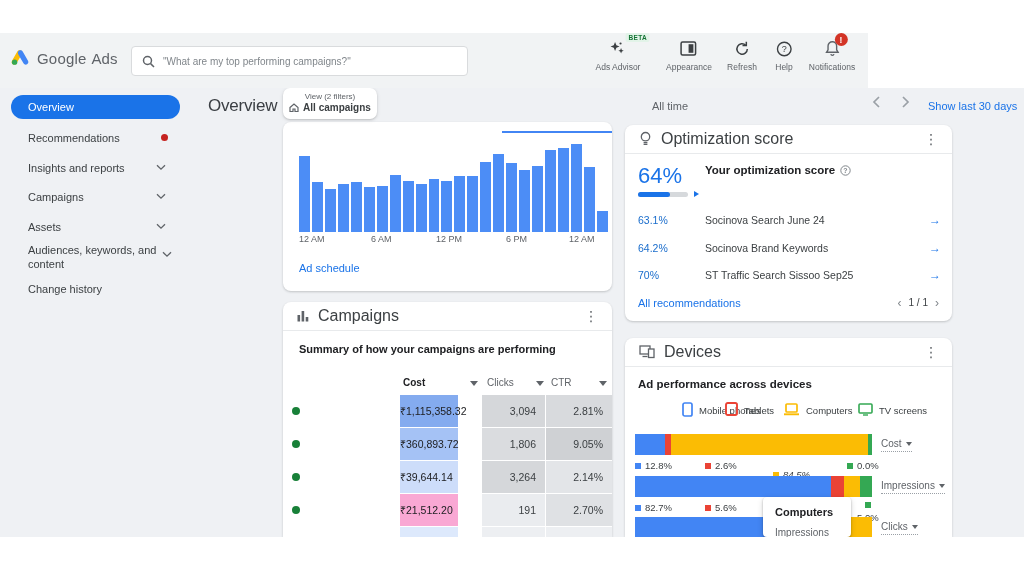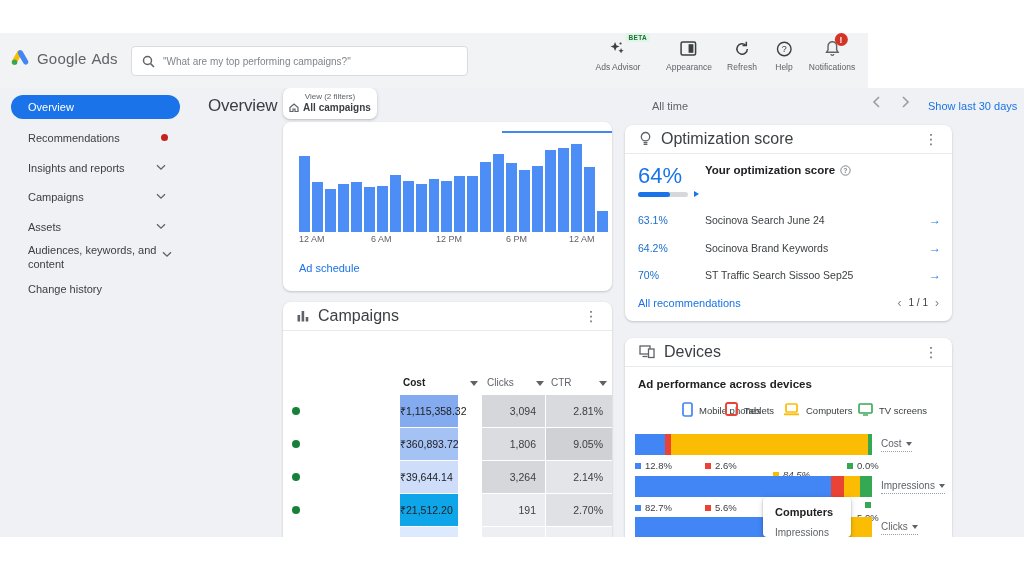--- a/index.html
+++ b/index.html
@@ -234,20 +234,21 @@
     <div class="card camp-card">
       <div class="card-head">
         <svg width="12" height="12" viewBox="0 0 12 12">
             <rect x="0.5" y="5" width="2.6" height="6.5" fill="#5f6368"></rect>
             <rect x="4.6" y="1" width="2.6" height="10.5" fill="#5f6368"></rect>
             <rect x="8.7" y="7" width="2.6" height="4.5" fill="#5f6368"></rect>
           </svg>
         <span class="t">Campaigns</span>
         <span class="kebab">⋮</span>
       </div>
+      <div class="camp-sub">Summary of how your campaigns are performing</div>
       <div id="thead-host">
           <span class="th b" style="left: 120px;">Cost</span>
           <span class="thcaret" style="left: 187px;"></span>
           <span class="th" style="left: 204px;">Clicks</span>
           <span class="thcaret" style="left: 253px;"></span>
           <span class="th" style="left: 268px;">CTR</span>
           <span class="thcaret" style="left: 316px;"></span>
         </div>
       <div id="rows-host">
           <div class="trow" style="top: 93px;">
@@ -263,21 +264,21 @@
             <span class="cell ctr" style="background:#cfd1d4">9.05%</span>
           </div>
           <div class="trow" style="top: 159px;">
             <span class="gdot"></span>
             <span class="cell cost" style="background:#cdddfa">₹39,644.14</span>
             <span class="cell clicks" style="background:#d5d7da">3,264</span>
             <span class="cell ctr" style="background:#e3e5e8">2.14%</span>
           </div>
           <div class="trow" style="top: 192px;">
             <span class="gdot"></span>
-            <span class="cell cost" style="background:#0ea5e9">₹21,512.20</span>
+            <span class="cell cost" style="background:#f9a8d4">₹21,512.20</span>
             <span class="cell clicks" style="background:#eaecef">191</span>
             <span class="cell ctr" style="background:#dfe1e4">2.70%</span>
           </div>
           <div class="trow" style="top: 225px;">
             <span class="cell cost" style="background:#dde9fc"></span>
             <span class="cell clicks" style="background:#edeff2"></span>
             <span class="cell ctr" style="background:#edeff2"></span>
           </div>
         </div>
     </div>

